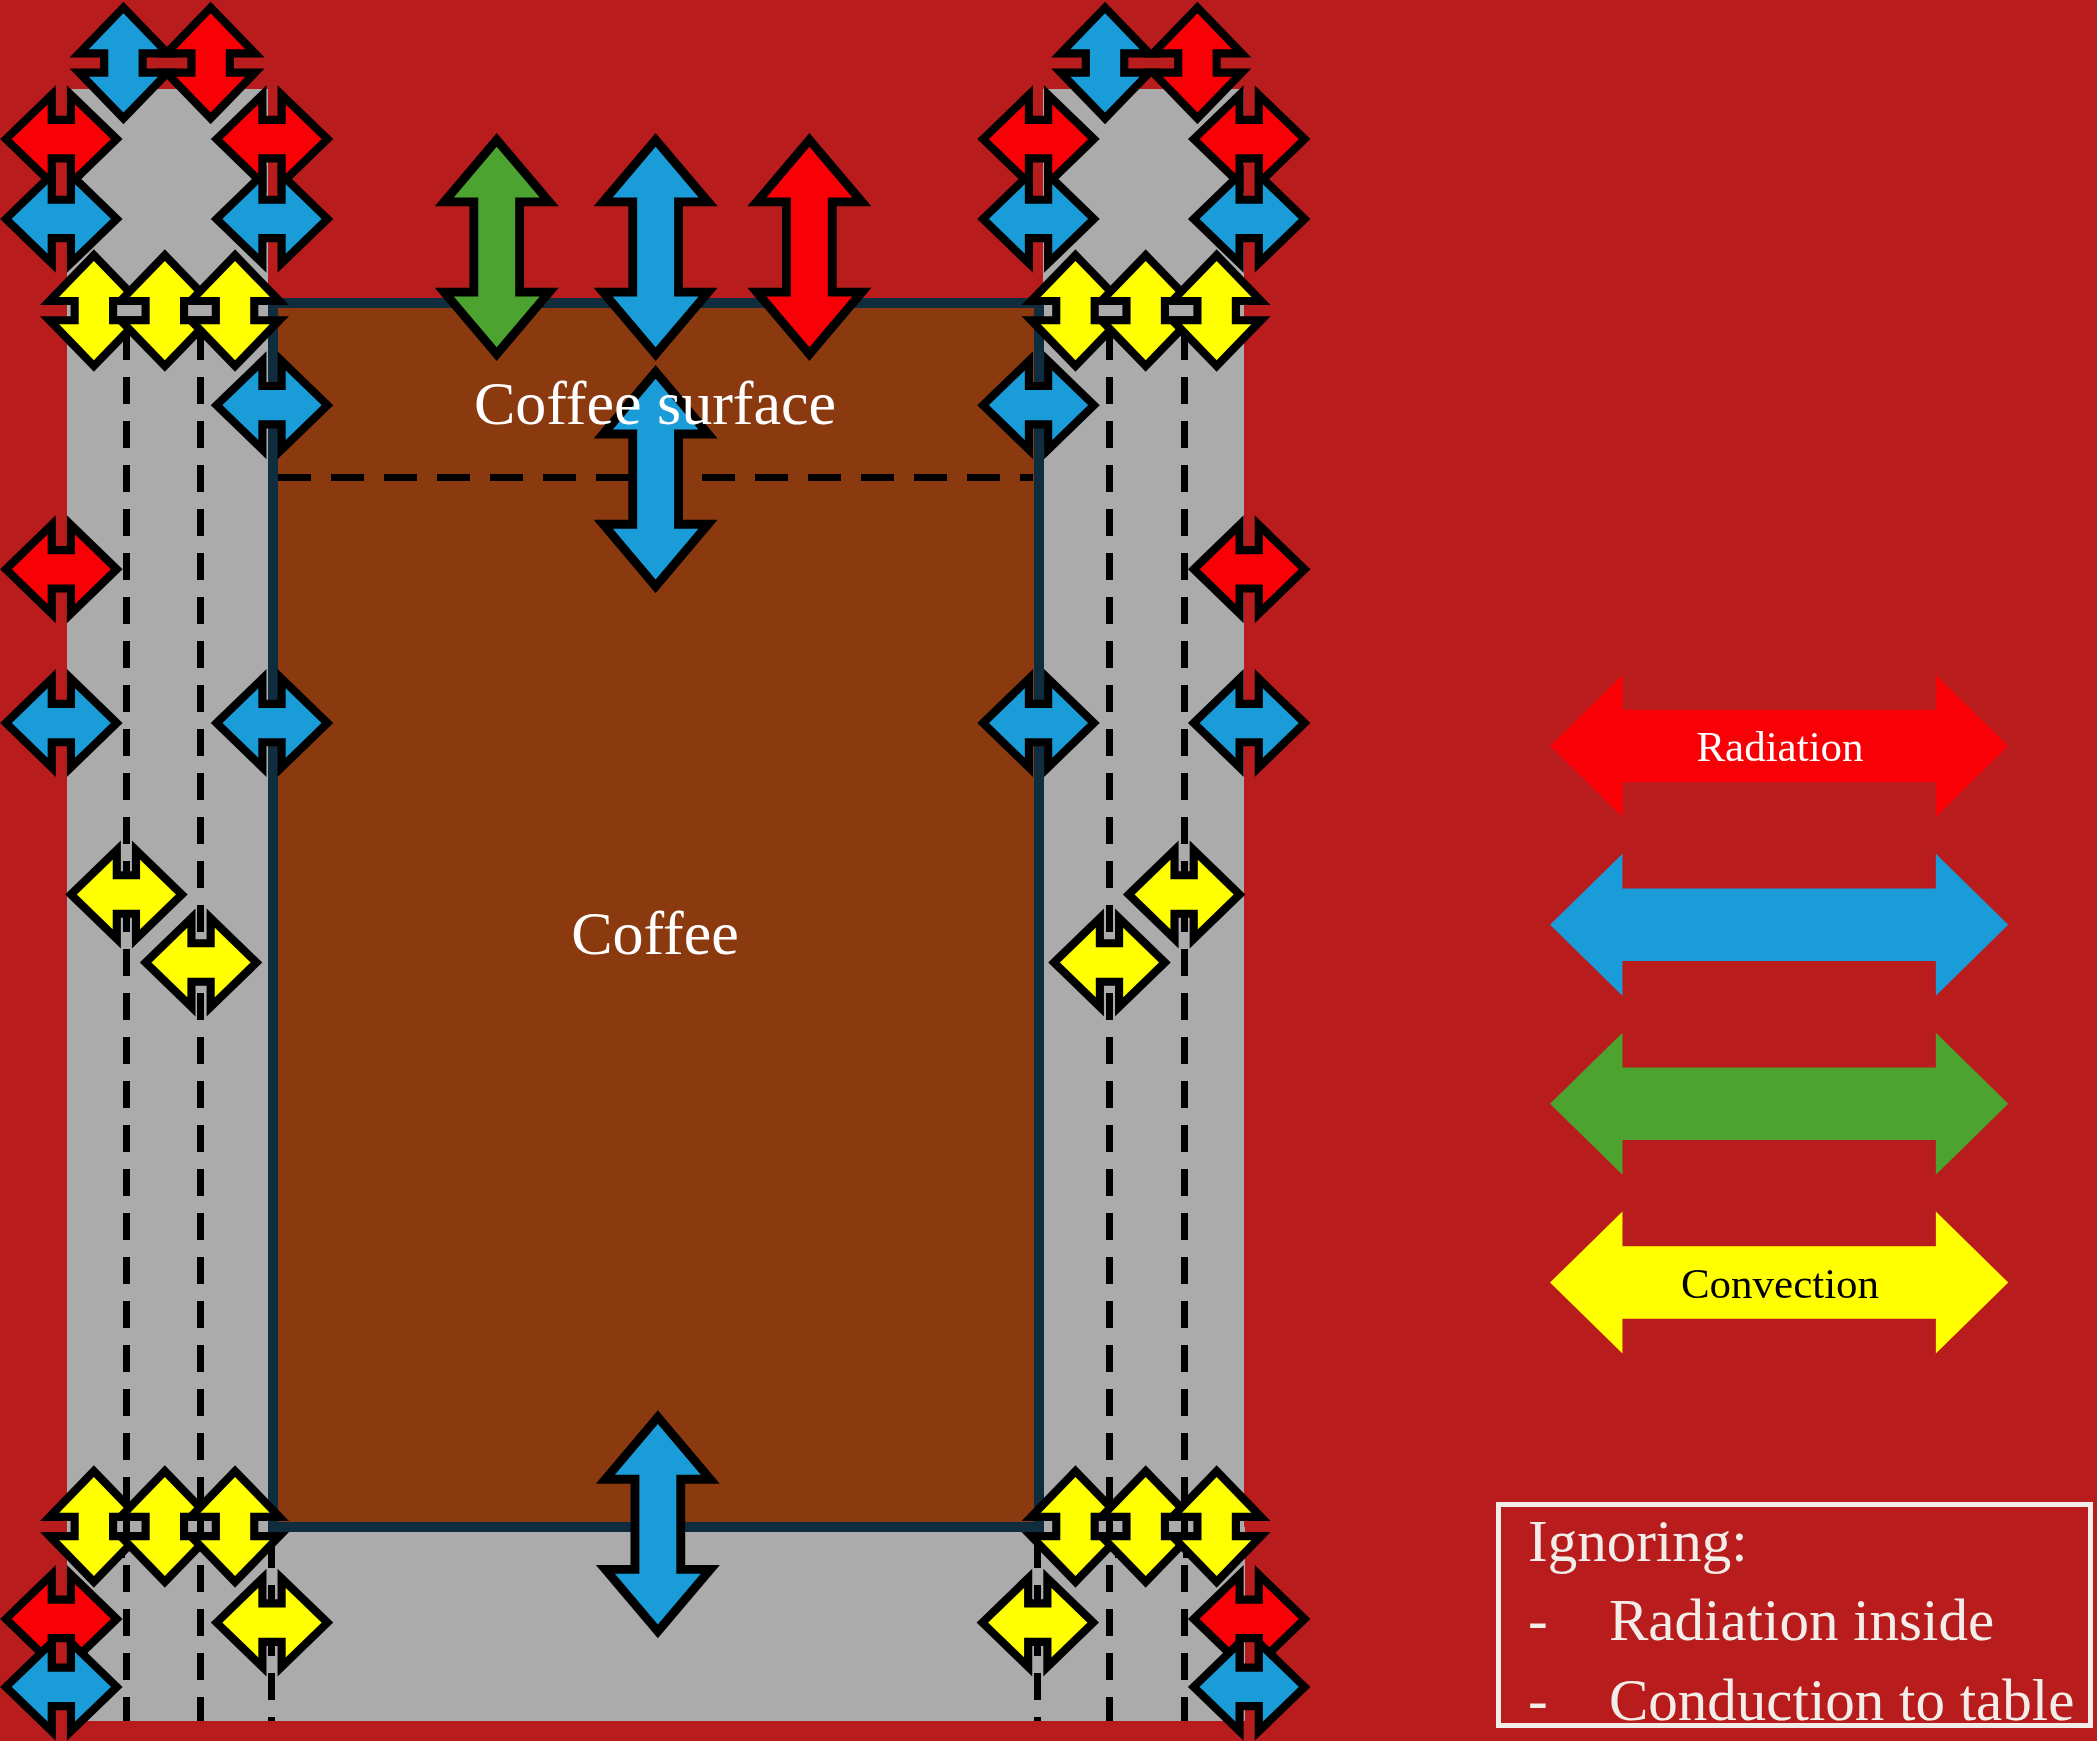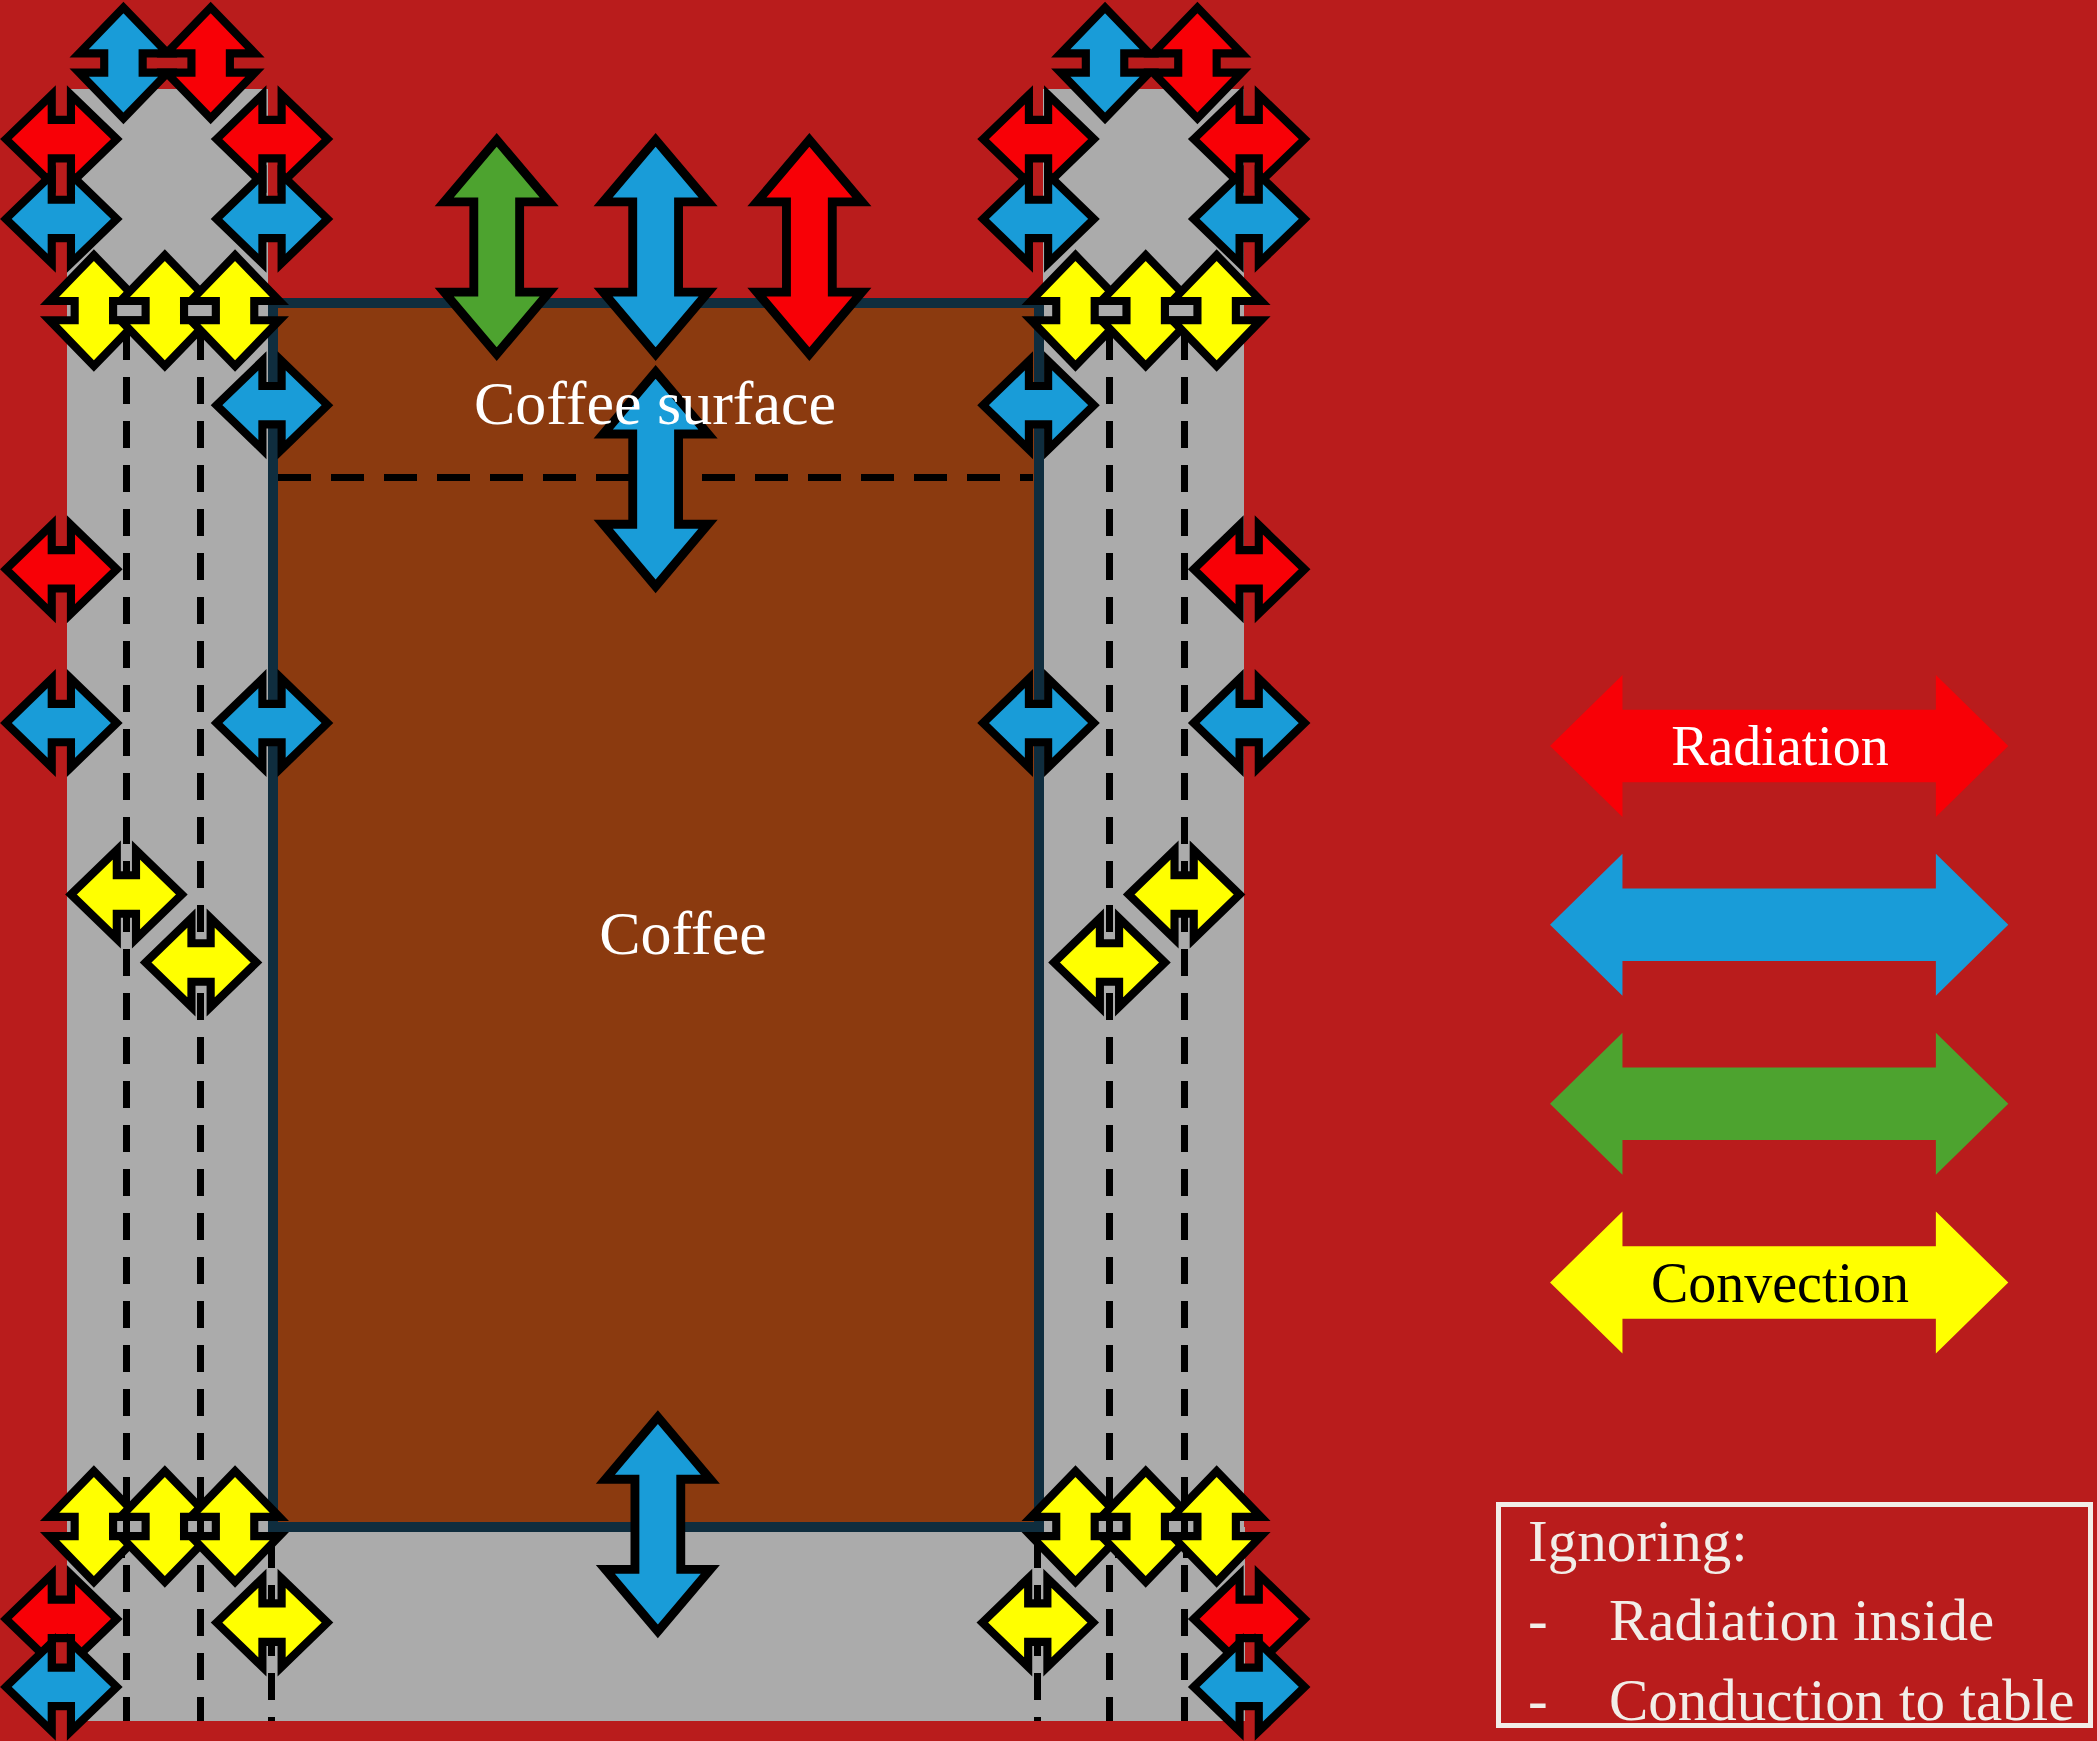--- a/index.html
+++ b/index.html
@@ -12,21 +12,21 @@
   #right-wall{left:1043px;top:89px; width:201px; height:1632px;}
   #cup-base  {left:67px;  top:1527px;width:1178px;height:194px;}
   #coffee    {left:268px; top:298px; width:776px;height:1234px;
               background:#8B3A0F;border:10.4px solid #0F2D3E;box-sizing:border-box;}
   
   .vdash{width:7.4px;background:repeating-linear-gradient(180deg,#000 0 27px,transparent 27px 44px);}
   .hdash{height:7.4px;background:repeating-linear-gradient(90deg,#000 0 33px,transparent 33px 53px);}
   .jdash{height:6.7px;background:repeating-linear-gradient(90deg,#000 0 21px,transparent 21px 34px);}
   
   .lbl{position:absolute;transform:translate(-50%,-50%);color:#fff;font-size:62px;white-space:nowrap;}
-  .legend-label{position:absolute;transform:translate(-50%,-50%);font-size:56px;white-space:nowrap;left:1780px;}
+  .legend-label{position:absolute;transform:translate(-50%,-50%);font-size:43px;white-space:nowrap;left:1780px;}
   
   #arrow-layer{position:absolute;left:0;top:0;pointer-events:none;}
   
   #ignoring-box{left:1496px;top:1502px;width:597px;height:226px;border:5.2px solid #F2EDE8;
                 box-sizing:border-box;color:#F2EDE8;font-size:59px;padding:0 0 0 27px;}
   #ignoring-box .row{display:flex;margin-top:10.4px;}
   #ignoring-box .dash-col{width:81px;flex:0 0 81px;}
 </style>
 </head>
 <body>
@@ -105,21 +105,21 @@
       <polygon points="-75,0 -13,-60 -13,-26 13,-26 13,-60 75,0 13,60 13,26 -13,26 -13,60" fill="#199CD8" stroke="#000000" stroke-width="11" stroke-linejoin="miter" transform="translate(83 2282)"></polygon>
       <polygon points="-75,0 -13,-60 -13,-26 13,-26 13,-60 75,0 13,60 13,26 -13,26 -13,60" fill="#F80006" stroke="#000000" stroke-width="11" stroke-linejoin="miter" transform="translate(1690 2190)"></polygon>
       <polygon points="-75,0 -13,-60 -13,-26 13,-26 13,-60 75,0 13,60 13,26 -13,26 -13,60" fill="#199CD8" stroke="#000000" stroke-width="11" stroke-linejoin="miter" transform="translate(1690 2282)"></polygon>
       <polygon points="-310,0 -212,-96 -212,-49 212,-49 212,-96 310,0 212,96 212,49 -212,49 -212,96" fill="#F80006" transform="translate(2407 1009)"></polygon>
       <polygon points="-310,0 -212,-96 -212,-49 212,-49 212,-96 310,0 212,96 212,49 -212,49 -212,96" fill="#199CD8" transform="translate(2407 1251)"></polygon>
       <polygon points="-310,0 -212,-96 -212,-49 212,-49 212,-96 310,0 212,96 212,49 -212,49 -212,96" fill="#4DA32F" transform="translate(2407 1493)"></polygon>
       <polygon points="-310,0 -212,-96 -212,-49 212,-49 212,-96 310,0 212,96 212,49 -212,49 -212,96" fill="#FFFF00" transform="translate(2407 1735)"></polygon>
     </svg>
 
   <div class="lbl" style="left:655px;top:403px;">Coffee surface</div>
-  <div class="lbl" style="left:683px;top:933px;">Coffee</div>
+  <div class="lbl" style="left:655px;top:933px;">Coffee</div>
 
   <div class="legend-label" style="top:746px;color:#FFFFFF;">Radiation</div>
   <div class="legend-label" style="top:1283px;color:#000000;">Convection</div>
 
   <div class="abs" id="ignoring-box">
     <div>Ignoring:</div>
     <div class="row">
       <span class="dash-col">-</span>
       <span>Radiation inside</span>
     </div>

